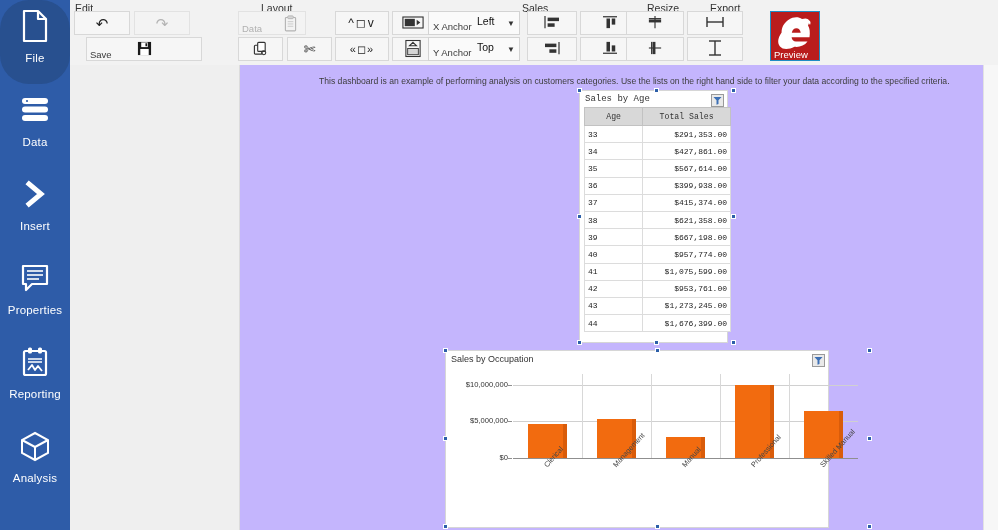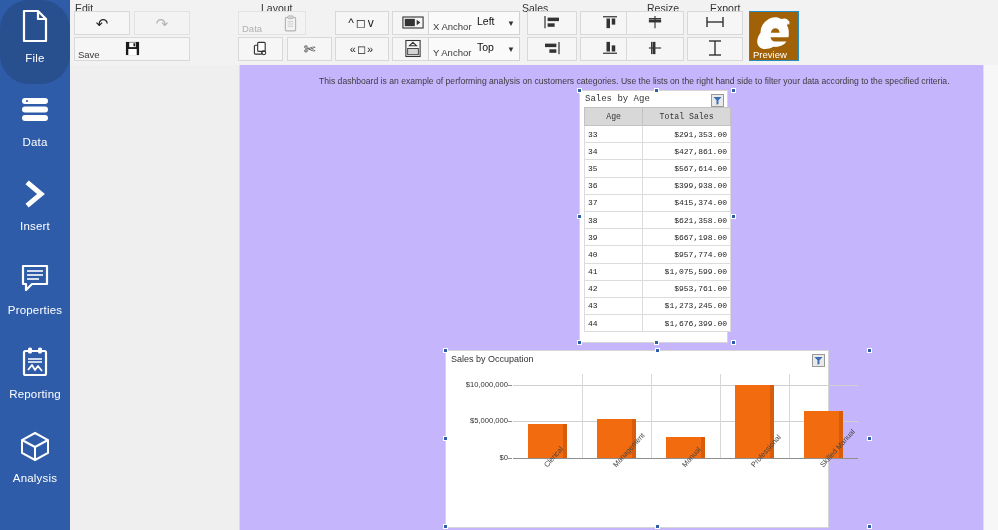--- a/index.html
+++ b/index.html
@@ -45,22 +45,22 @@
   .tbtn.disabled .corner-lbl{color:#b0b0b0;}
   .tbtn .glyph{font-size:15px;line-height:1;}
   .combo{
     position:absolute;background:#fafafa;border:1px solid #d3d3d3;
     box-sizing:border-box;cursor:pointer;
   }
   .combo .clbl{position:absolute;left:4px;bottom:2px;font-size:9.5px;color:#3a3a3a;}
   .combo .cval{position:absolute;left:48px;top:3px;font-size:10.5px;color:#111;}
   .combo .carrow{position:absolute;right:4px;top:7px;font-size:8px;color:#333;}
   #exportbtn{
-    position:absolute;background:#a16207;border:1px solid #1f8dc4;cursor:pointer;
-    display:flex;align-items:center;justify-content:center;box-sizing:border-box;
+    position:absolute;background:#b91c1c;border:1px solid #1f8dc4;cursor:pointer;
+    display:flex;align-items:center;justify-content:center;box-sizing:border-box;margin-left:21px;
   }
   #exportbtn .elbl{position:absolute;left:3px;bottom:0px;font-size:9.5px;color:#ffffff;}
 
   
   #workspace{
     position:absolute;left:70px;top:65px;width:928px;height:465px;background:#f7f7f7;
   }
   #gutter{position:absolute;left:0;top:0;width:169px;height:465px;background:#efefef;
           border-right:1px solid #dcdcdc;}
   #page{
@@ -201,21 +201,21 @@
     <div class="grp-title" style="left:577px;">Resize</div>
 
     <div class="grp-title" style="left:640px;">Export</div>
 
     <div class="tbtn" style="left:4px;top:11px;width:56px;height:24px;">
       <span class="glyph">↶</span>
     </div>
     <div class="tbtn disabled" style="left:64px;top:11px;width:56px;height:24px;">
       <span class="glyph">↷</span>
     </div>
-    <div class="tbtn" style="left:4px;top:37px;width:116px;height:24px;">
+    <div class="tbtn" style="left:16px;top:37px;width:116px;height:24px;">
       <span class="corner-lbl">Save</span>
       <span>
         <svg width="15" height="15" viewBox="0 0 16 16">
             <rect x="1" y="1" width="14" height="14" fill="#1a1a1a"></rect>
             <rect x="4.5" y="1.5" width="7" height="5" fill="#fff"></rect>
             <rect x="9" y="2.4" width="1.8" height="3.2" fill="#1a1a1a"></rect>
             <rect x="3.5" y="8.5" width="9" height="6.5" fill="#fff"></rect>
           </svg>
       </span>
     </div>

